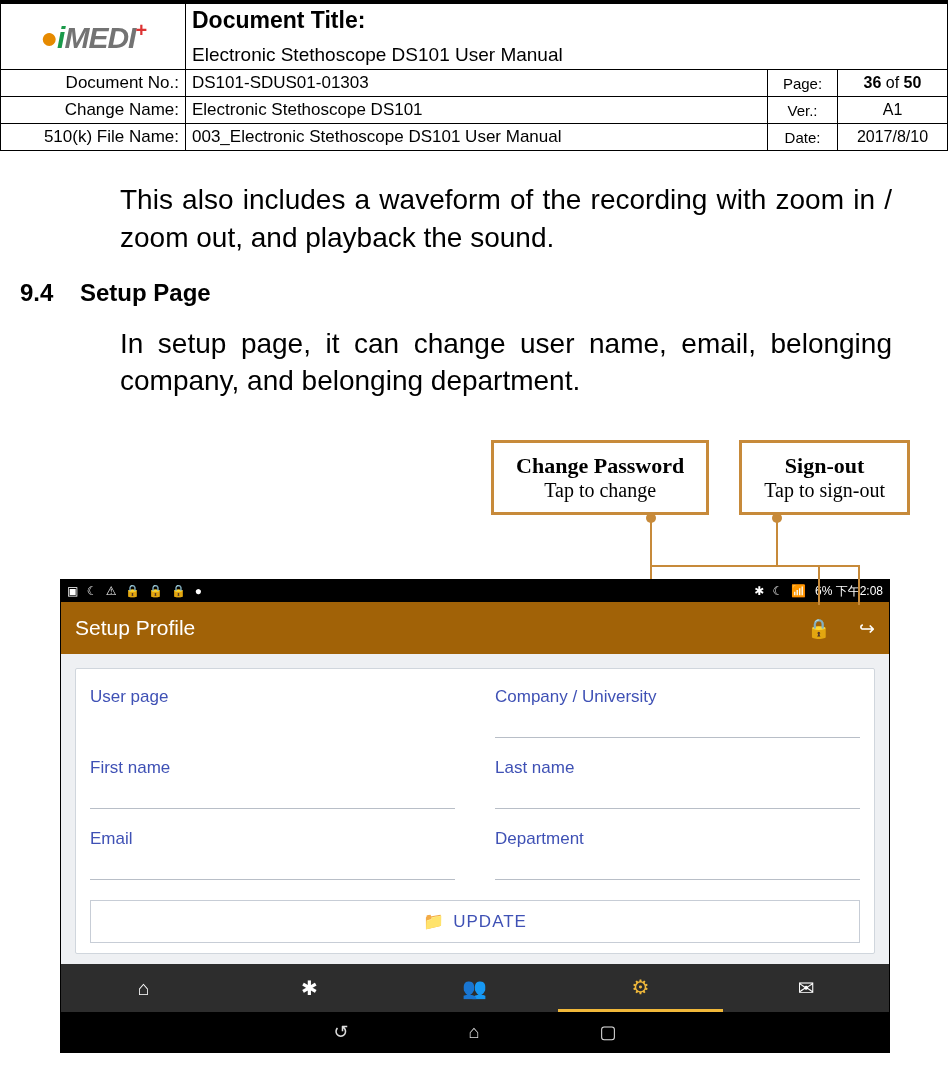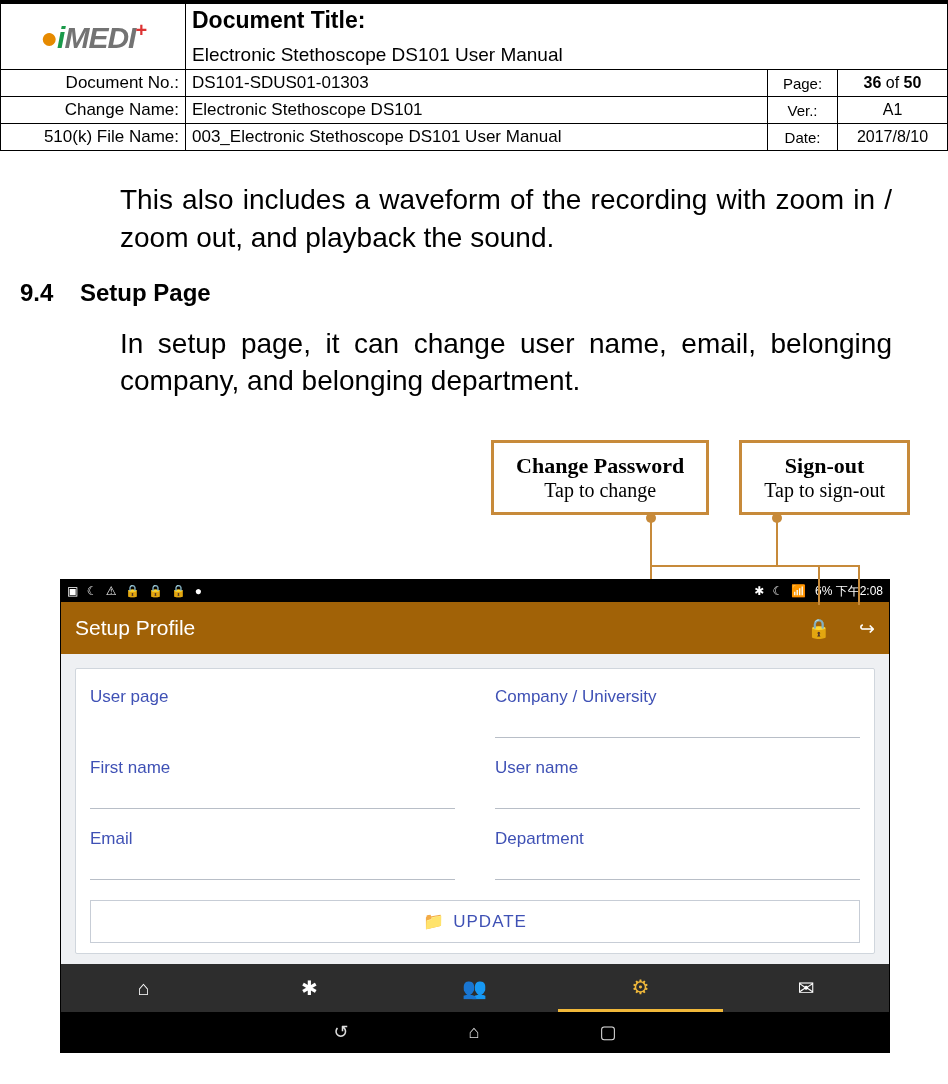--- a/index.html
+++ b/index.html
@@ -206,21 +206,21 @@
           <div class="field-label">Company / University</div>
           <input class="field-input" style="">
         </div>
       </div>
       <div class="field-row">
         <div class="field">
           <div class="field-label">First name</div>
           <input class="field-input" style="">
         </div>
         <div class="field">
-          <div class="field-label">User name</div>
+          <div class="field-label">Last name</div>
           <input class="field-input" style="">
         </div>
       </div>
       <div class="field-row">
         <div class="field">
           <div class="field-label">Email</div>
           <input class="field-input" style="">
         </div>
         <div class="field">
           <div class="field-label">Department</div>

